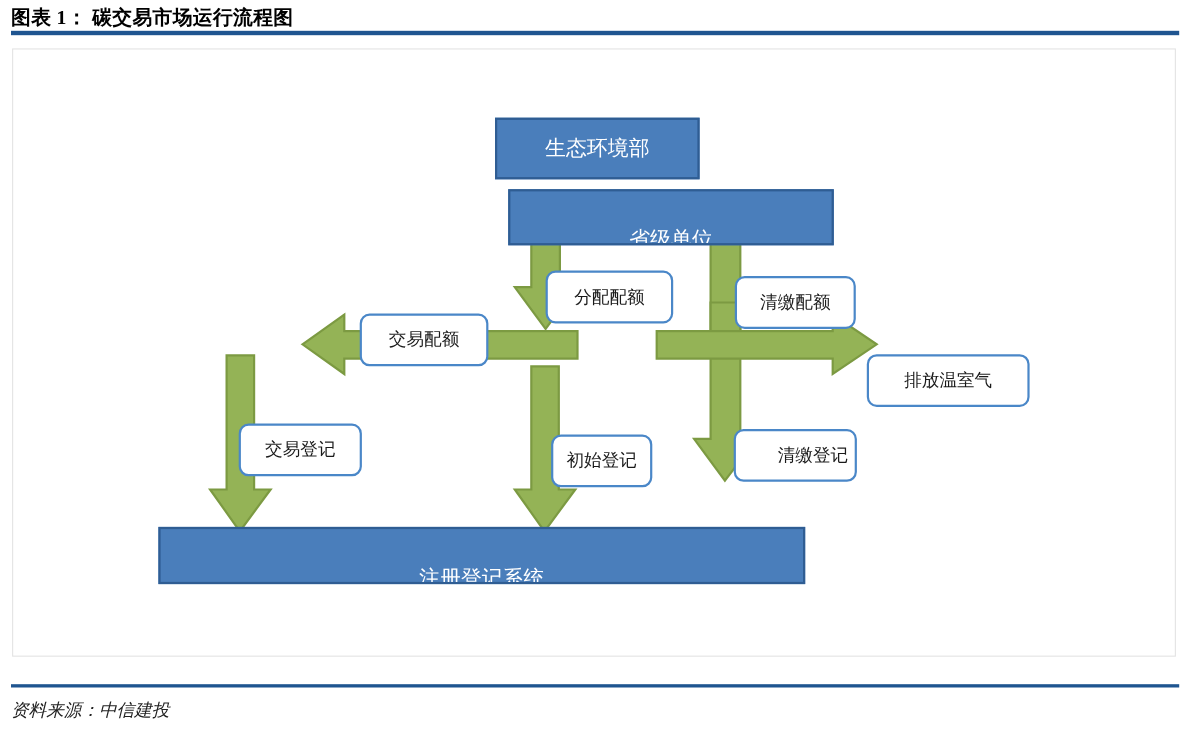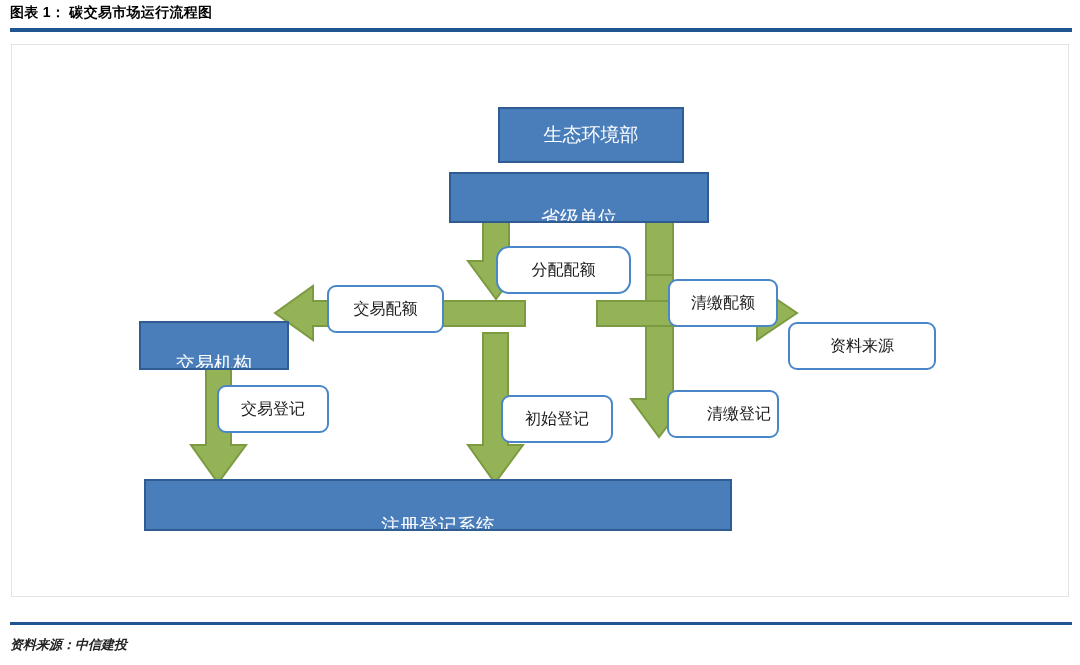--- a/index.html
+++ b/index.html
@@ -13,25 +13,26 @@
     font-family: "Liberation Sans", "DejaVu Sans", sans-serif;
     position: relative;
     overflow: hidden;
   }
 
   
   #header-title {
     position: absolute;
     left: 10px;
     top: 4px;
-    font-size: 14px;
+    font-size: 18px;
     font-weight: bold;
     color: #000000;
     white-space: nowrap;
     letter-spacing: 0.3px;
+    font-family: Liberation Serif, serif;
   }
   #header-rule {
     position: absolute;
     left: 10px;
     top: 28px;
     width: 1062px;
     height: 4px;
     background: #1f5590;
   }
 
@@ -53,23 +54,23 @@
     left: 10px;
     top: 622px;
     width: 1062px;
     height: 3px;
     background: #1f5590;
   }
   #footer-source {
     position: absolute;
     left: 10px;
     top: 636px;
-    font-size: 13px;
+    font-size: 16px;
     font-style: italic;
-    font-weight: bold;
+    font-weight: normal;
     color: #222222;
     white-space: nowrap;
   }
 
   
   .node-blue {
     position: absolute;
     box-sizing: border-box;
     background: #4a7ebb;
     border: 2px solid #2f5d93;
@@ -159,58 +160,55 @@
       <path d="M16 0 L41 0 L41 122 L56 122 L28 160 L1 122 L16 122 Z"></path>
     </svg>
   </div>
 
   <div class="arrow" style="left:455px; top:288px;">
     <svg width="58" height="152" viewBox="0 0 58 152">
       <path d="M16 0 L41 0 L41 112 L56 112 L28 150 L1 112 L16 112 Z"></path>
     </svg>
   </div>
 
-  <div class="node-blue" style="left:438px; top:62px; width:186px; height:56px;margin-left:48px;">
+  <div class="node-blue" style="left:438px; top:62px; width:186px; height:56px;">
     <span style="top:13px;">生态环境部</span>
   </div>
 
-  <div class="node-blue" style="left:437px; top:127px; width:260px; height:51px;">
+  <div class="node-blue" style="left:450px; top:127px; width:296px; height:51px;">
     <span style="top:31px;">省级单位</span>
   </div>
 
-  <div class="node-blue" style="left:127px; top:276px; width:150px; height:49px;">
-    <span style="top:28px;">交易机构</span>
-  </div>
 
 
   <div class="label-box" style="left:776px; top:277px; width:148px; height:48px;">
-    <span>资料来源</span>
+    <span>排放温室气</span>
   </div>
 
   <div class="node-blue" style="left:132px; top:434px; width:588px; height:52px;text-align:center;">
     <span style="top:32px;">注册登记系统</span>
   </div>
 
-  <div class="label-box" style="left:484px; top:201px; width:135px; height:48px;border-radius:13px;">
+  <div class="label-box" style="left:484px; top:201px; width:116px; height:48px;">
     <span>分配配额</span>
   </div>
 
-  <div class="label-box" style="left:656px; top:234px; width:110px; height:48px;">
+  <div class="label-box" style="left:656px; top:206px; width:110px; height:48px;">
     <span>清缴配额</span>
   </div>
 
   <div class="label-box" style="left:315px; top:240px; width:117px; height:48px;">
     <span>交易配额</span>
   </div>
 
   <div class="label-box" style="left:205px; top:340px; width:112px; height:48px;">
     <span>交易登记</span>
   </div>
 
-  <div class="label-box" style="left:489px; top:350px; width:112px; height:48px;">
+  <div class="label-box" style="left:489px; top:350px; width:92px; height:48px;">
     <span>初始登记</span>
   </div>
 
   <div class="label-box" style="left:655px; top:345px; width:112px; height:48px;padding-left:32px;">
     <span>清缴登记</span>
   </div>
 
 </div>
 
 <div id="footer-rule"></div>

